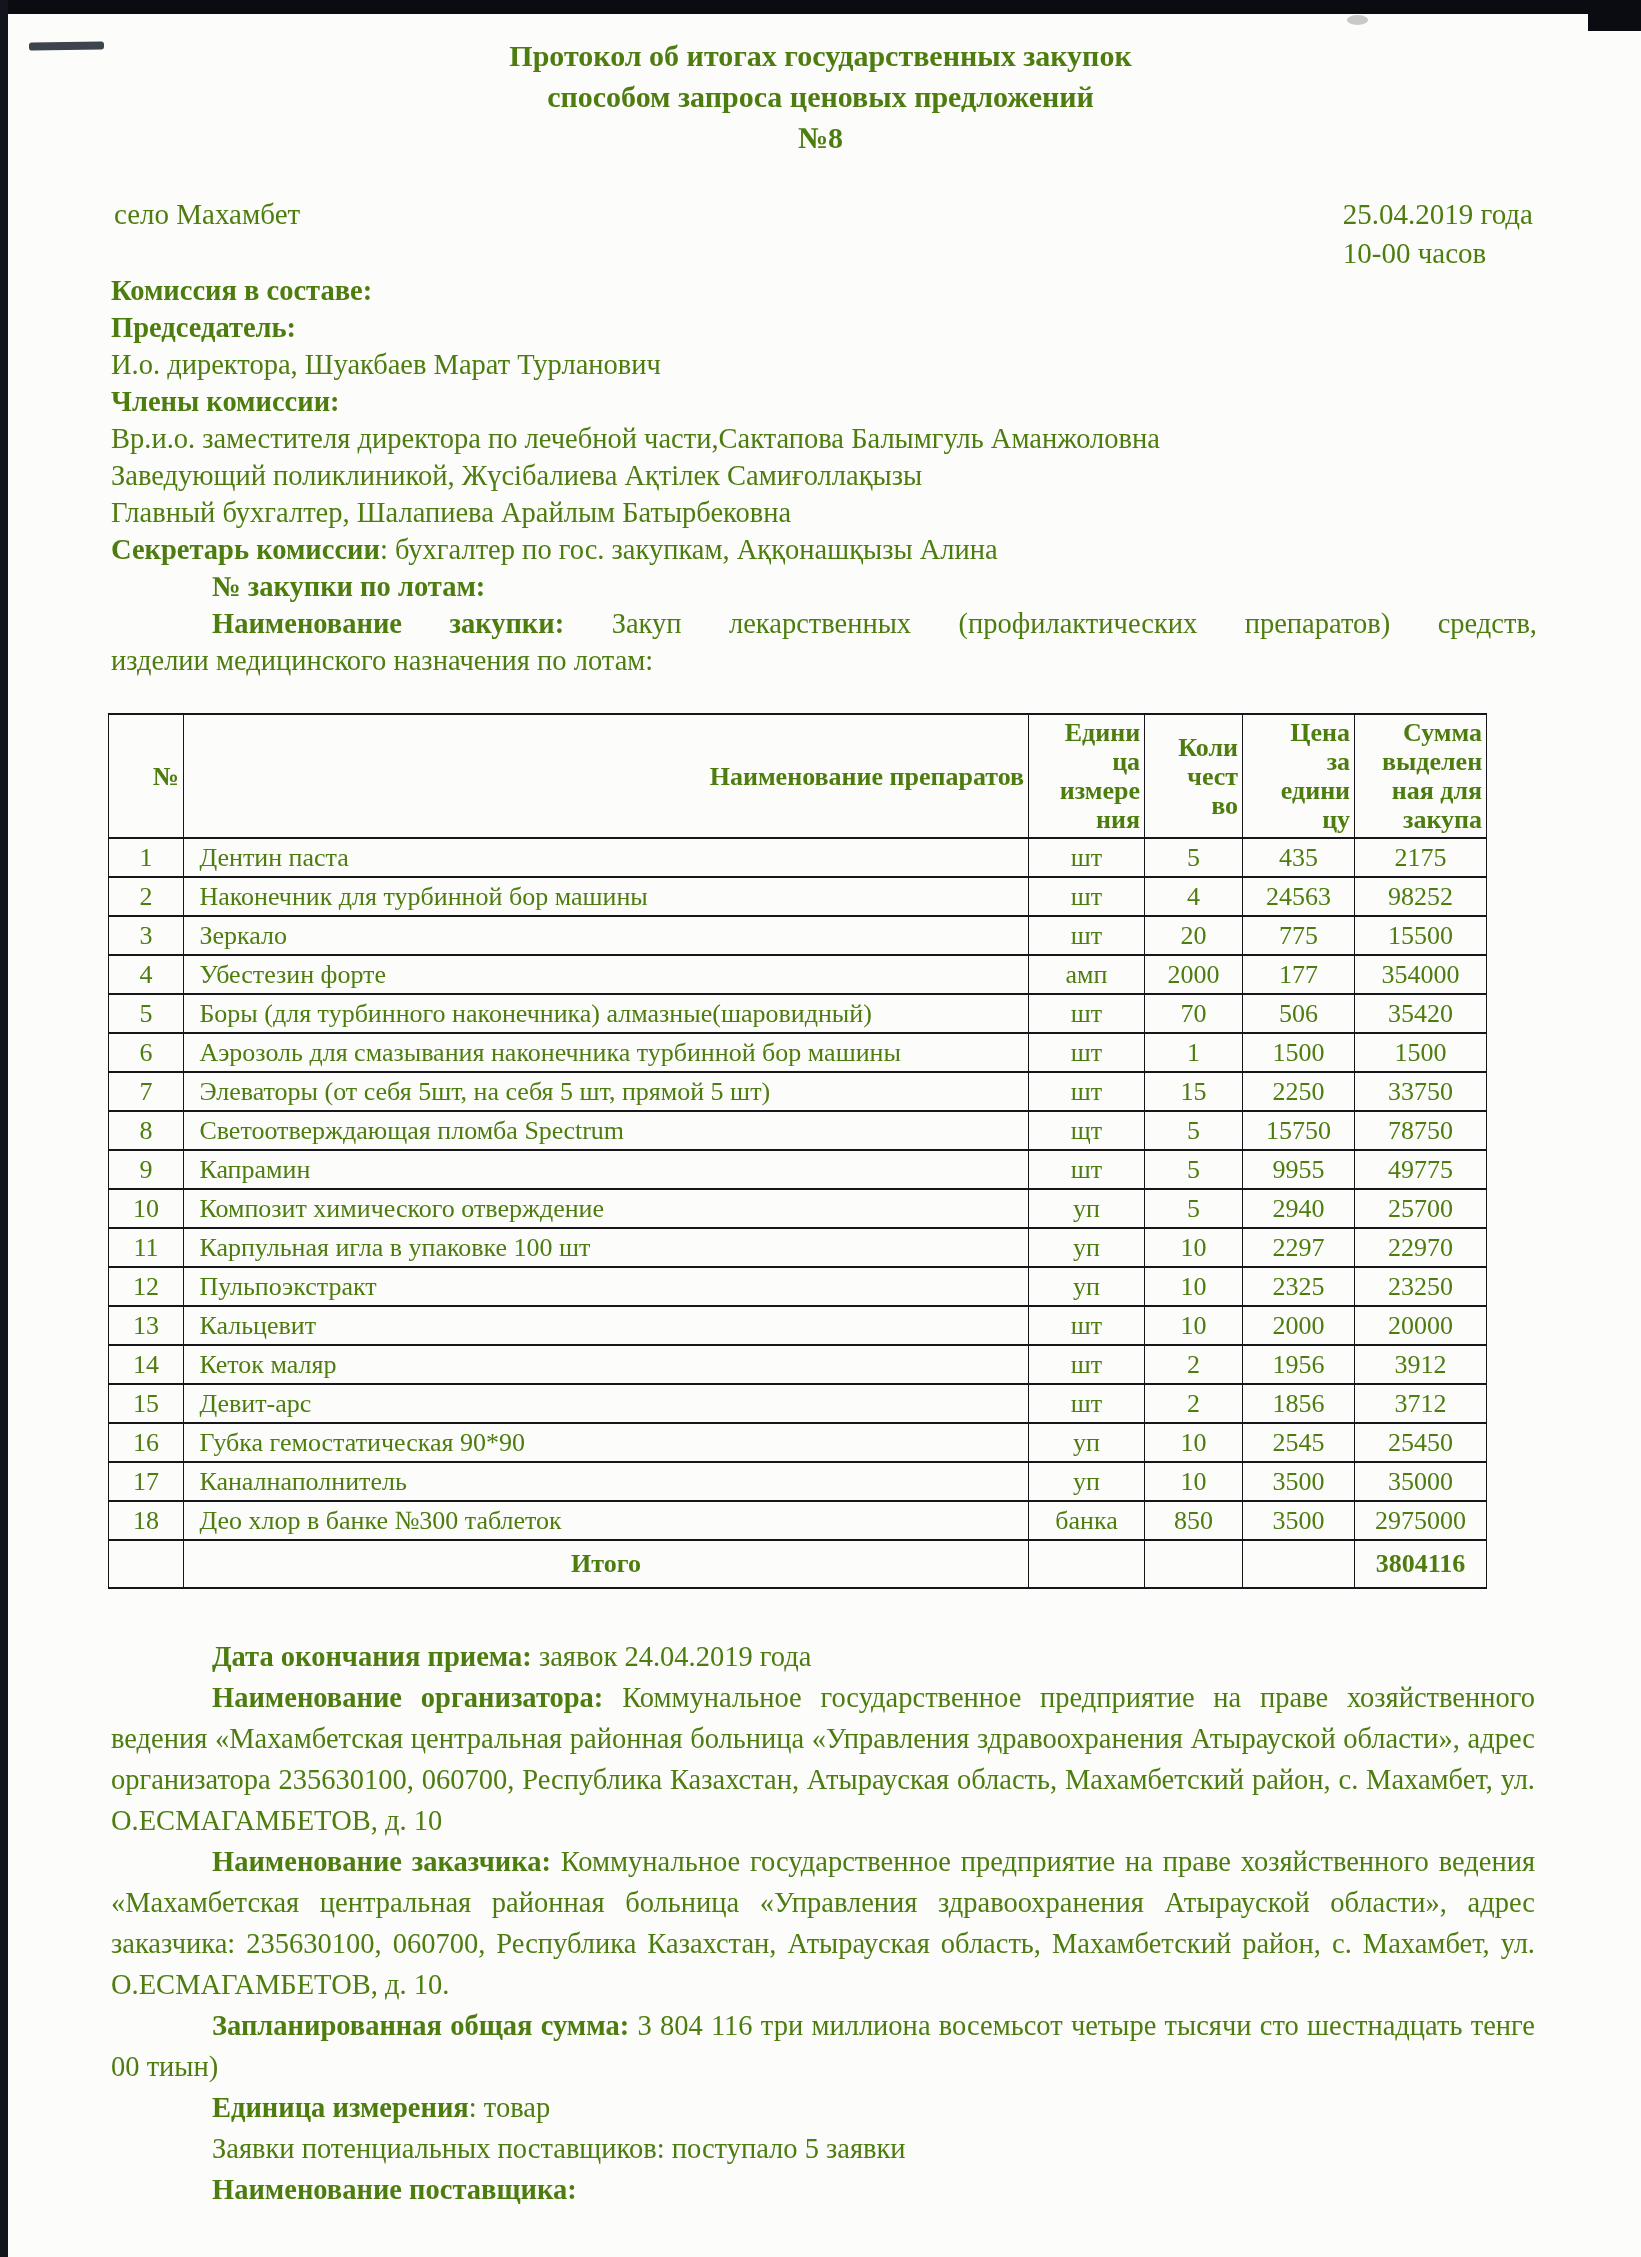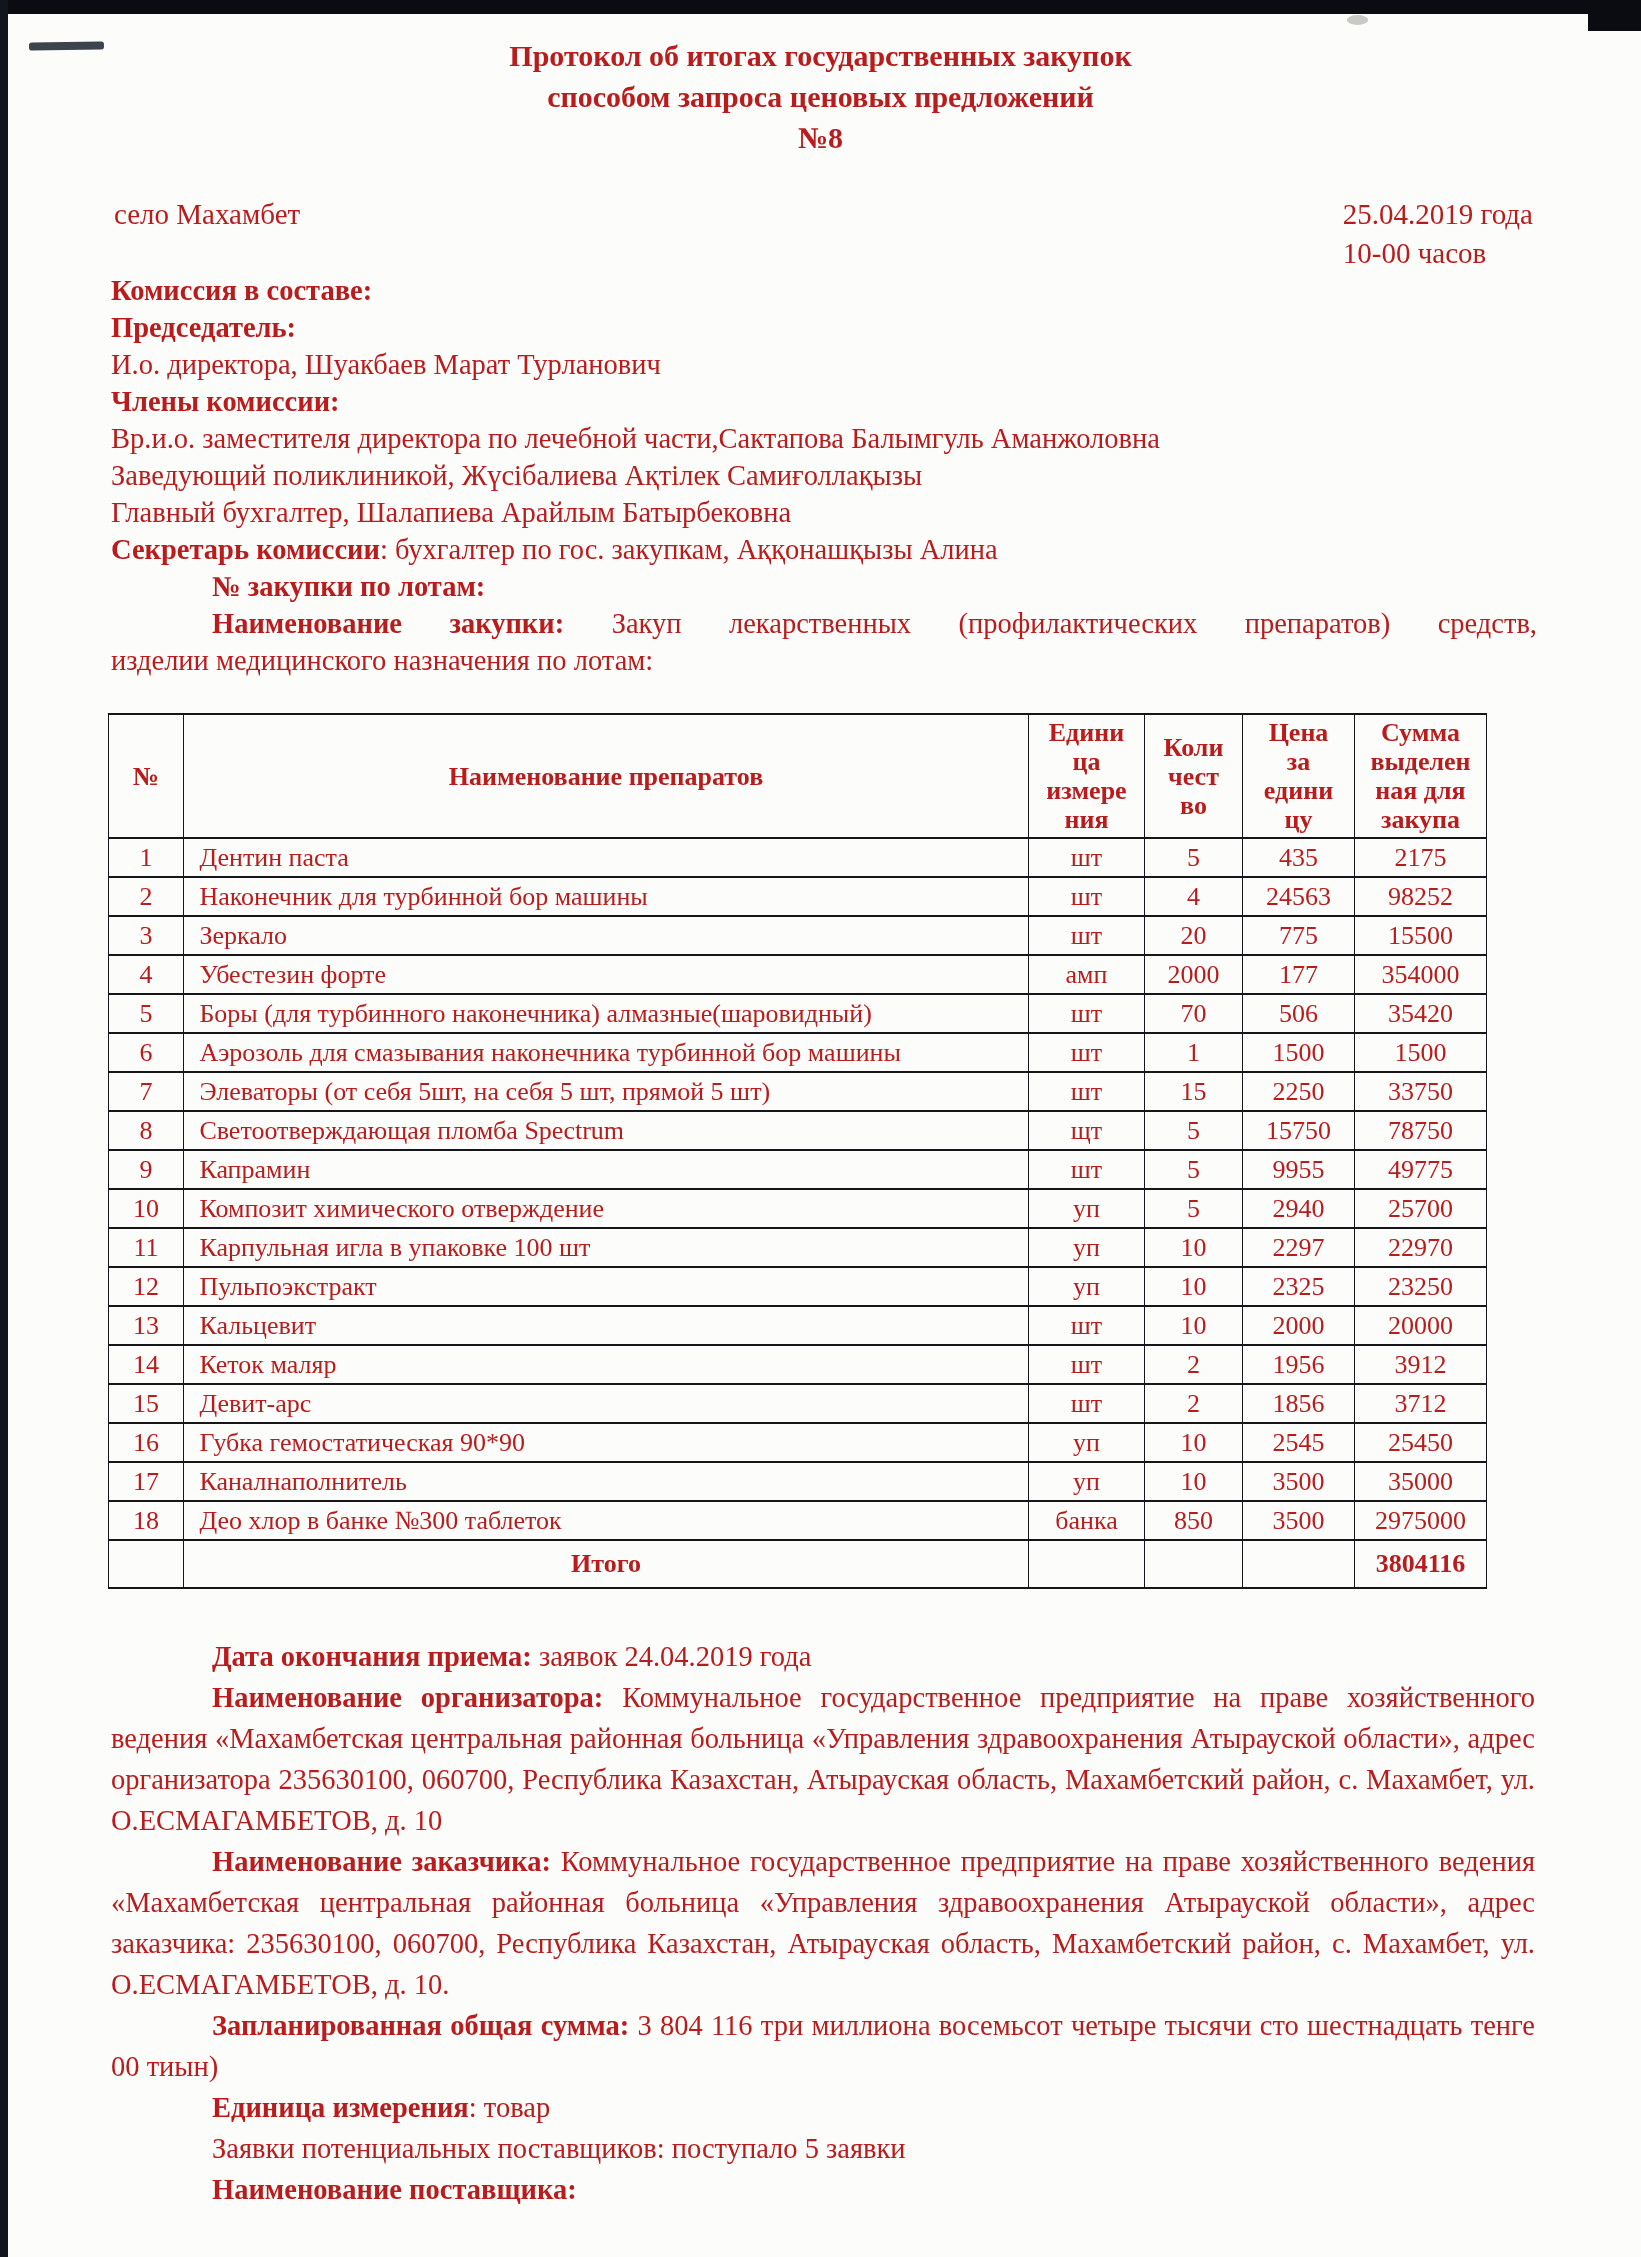--- a/index.html
+++ b/index.html
@@ -2,21 +2,21 @@
 <html><head>
 <meta charset="utf-8">
 <style>
   html,body{margin:0;padding:0;}
   body{background:#e8e8e8;}
   .page{
     position:relative;
     width:1641px;height:2257px;
     background:#fcfcfa;
     font-family:"Liberation Serif", serif;
-    color:#b91c1c;
+    color:#4d7c0f;
     overflow:hidden;
   }
   
   .scan-band-top{position:absolute;left:0;top:0;width:1641px;height:13.5px;background:#0b0c12;}
   .scan-corner-tr{position:absolute;right:0;top:0;width:53px;height:31px;background:#0b0c12;}
   .scan-strip-left{position:absolute;left:0;top:0;width:7.7px;height:2257px;background:#13151c;}
   .scan-dash{position:absolute;left:29px;top:42px;width:75px;height:7.7px;background:#3d444d;border-radius:2.9px;transform:rotate(-1deg);}
   .scan-smudge{position:absolute;left:1347px;top:15.4px;width:21px;height:9.7px;background:#c9c9c6;border-radius:50%;}
 
   .title{
@@ -42,21 +42,21 @@
   .table-wrap{position:absolute;top:713px;left:108px;}
   table{border-collapse:collapse;width:1379px;font-size:26px;table-layout:fixed;}
   th,td{
     border:1.9px solid #15151a;
     border-top-width:2.9px;border-bottom-width:2.9px;
     padding:0 3.9px;vertical-align:middle;overflow:hidden;
   }
   thead tr{height:124px;}
   tbody tr{height:39px;}
   tfoot tr{height:48px;margin-left:47px;}
-  th{font-weight:bold;line-height:29px;white-space:pre-line;text-align:center;}
+  th{font-weight:bold;line-height:29px;white-space:pre-line;text-align:right;}
   td{text-align:center;}
   td.name{text-align:left;padding-left:15.4px;white-space:nowrap;}
   tfoot td{font-weight:bold;}
 
   .footer{
     position:absolute;top:1636px;left:111px;right:106px;
     font-size:28.5px;line-height:41px;text-align:justify;
   }
   .footer p{margin:0;text-indent:101px;}
 </style>

